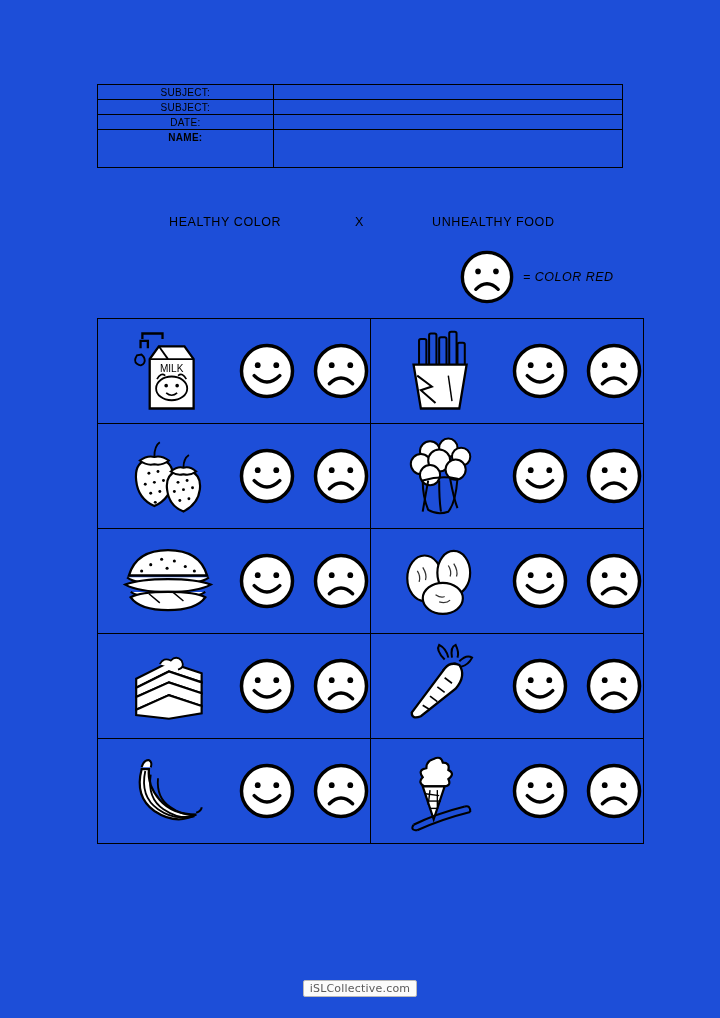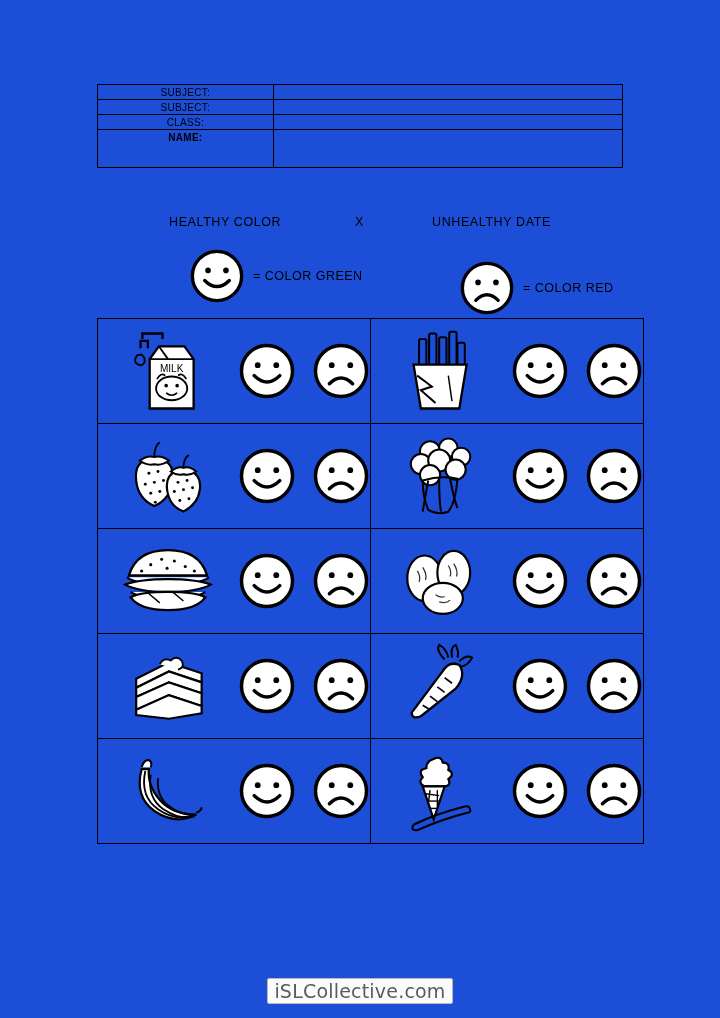--- a/index.html
+++ b/index.html
@@ -78,21 +78,21 @@
     width: 580px;
     height: 56px;
   }
   .legend-item {
     position: absolute;
     display: flex;
     align-items: center;
     gap: 8px;
   }
   .legend-item.green { left: 92px; top: 0; }
-  .legend-item.red   { left: 362px; top: 12px; }
+  .legend-item.red   { left: 362px; top: 1px; font-style: italic; }
   .legend-item .legend-text {
     font-size: 12.5px;
     letter-spacing: 0.5px;
     white-space: nowrap;
   }
 
   
   .grid {
     position: absolute;
     left: 97px;
@@ -128,21 +128,21 @@
   .footer {
     position: absolute;
     left: 0;
     top: 978px;
     width: 720px;
     text-align: center;
   }
   .footer .brand {
     display: inline-block;
     font-family: "DejaVu Sans", sans-serif;
-    font-size: 19px;
+    font-size: 11px;
     color: #5a5a5a;
     letter-spacing: 0.2px;
     padding: 1px 6px;
     border: 1px solid #b9b9b9;
     border-radius: 2px;
     background: #fbfbfb;
   }
 
   svg { display: block; }
 </style>
@@ -155,49 +155,38 @@
     <tbody>
         <tr>
       <td class="info-label">SUBJECT:</td>
       <td class="info-value"></td>
     </tr>
     <tr>
       <td class="info-label">SUBJECT:</td>
       <td class="info-value"></td>
     </tr>
     <tr>
-      <td class="info-label">CLASS:</td>
+      <td class="info-label">DATE:</td>
       <td class="info-value"></td>
     </tr>
     <tr class="row-name">
       <td class="info-label name-label">NAME:</td>
       <td class="info-value"></td>
     </tr>
   </tbody>
     </table>
 
   <div class="legend-titles">
     <span class="lt-healthy">HEALTHY COLOR</span>
     <span class="lt-x">X</span>
-    <span class="lt-unhealthy">UNHEALTHY DATE</span>
+    <span class="lt-unhealthy">UNHEALTHY FOOD</span>
   </div>
 
   <div class="legend-row">
 
-    <div class="legend-item green">
-      <span>
-        <svg width="56" height="56" viewBox="0 0 100 100">
-          <circle cx="50" cy="50" r="44" fill="#fff" stroke="#000" stroke-width="6"></circle>
-          <circle cx="34" cy="40" r="5" fill="#000"></circle>
-          <circle cx="66" cy="40" r="5" fill="#000"></circle>
-          <path d="M28 58 Q50 80 72 58" fill="none" stroke="#000" stroke-width="6" stroke-linecap="round"></path>
-        </svg>
-      </span>
-      <span class="legend-text">= COLOR GREEN</span>
-    </div>
 
     <div class="legend-item red">
       <span>
         <svg width="56" height="56" viewBox="0 0 100 100">
           <circle cx="50" cy="50" r="44" fill="#fff" stroke="#000" stroke-width="6"></circle>
           <circle cx="34" cy="40" r="5" fill="#000"></circle>
           <circle cx="66" cy="40" r="5" fill="#000"></circle>
           <path d="M30 72 Q50 52 70 72" fill="none" stroke="#000" stroke-width="6" stroke-linecap="round"></path>
         </svg>
       </span>

